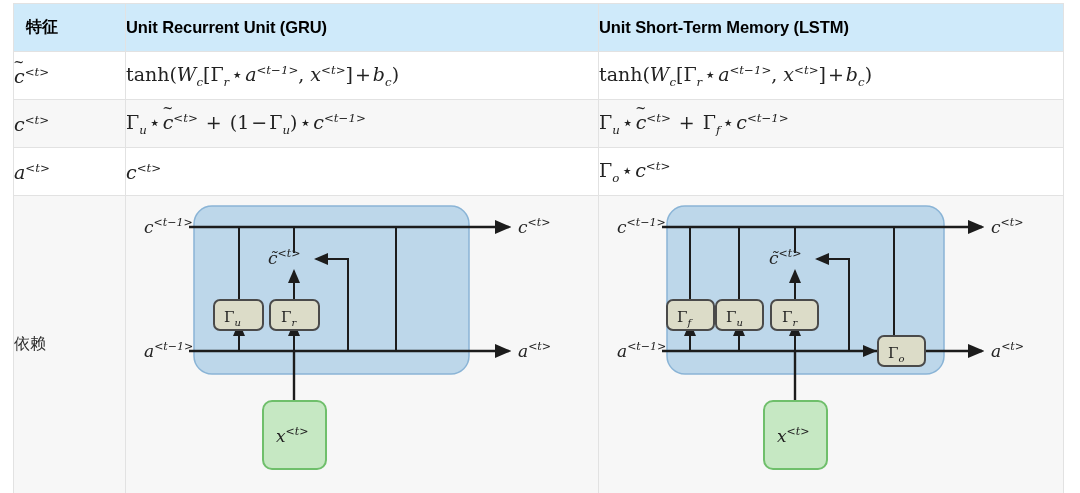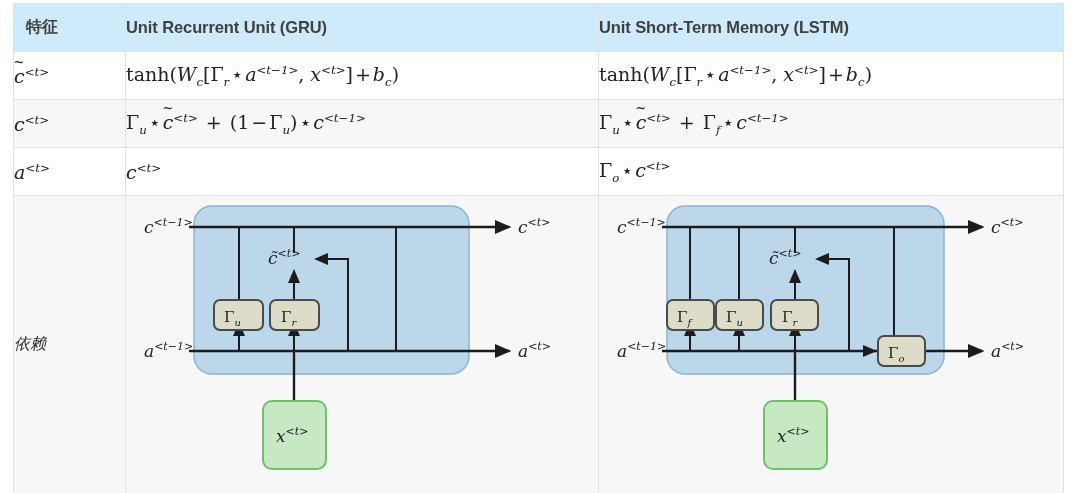--- a/index.html
+++ b/index.html
@@ -28,21 +28,21 @@
   }
   table.cmp td, table.cmp th {
     border: 1px solid #e2e2e2;
     padding: 0;
     vertical-align: middle;
     text-align: left;
   }
   th.hd {
     background: #cfeafa;
     height: 47px;
-    color: #404040;
+    color: #000000;
     font-weight: bold;
     font-size: 16.5px;
     padding-left: 14px;
     letter-spacing: -0.1px;
   }
   th.hd.c0 { padding-left: 12px; }
   col.c0 { width: 112px; }
   col.c1 { width: 473px; }
   col.c2 { width: 465px; }
   tr.r-white td { background: #ffffff; }
@@ -51,21 +51,21 @@
     padding-left: 12px;
     height: 47px;
     color: #2b2b2b;
   }
   td.fx {
     padding-left: 14px;
     height: 47px;
     color: #2b2b2b;
   }
   td.diagcell { height: 297px; padding: 0; vertical-align: middle; text-decoration: underline; }
-  td.diaglabel { vertical-align: middle; font-style: italic; }
+  td.diaglabel { vertical-align: middle; }
 
   
   .m {
     font-family: "DejaVu Serif", "Liberation Serif", serif;
     font-size: 19px;
     color: #222;
     white-space: nowrap;
   }
   .m i, .mi {
     font-family: "DejaVu Serif", "Liberation Serif", serif;

